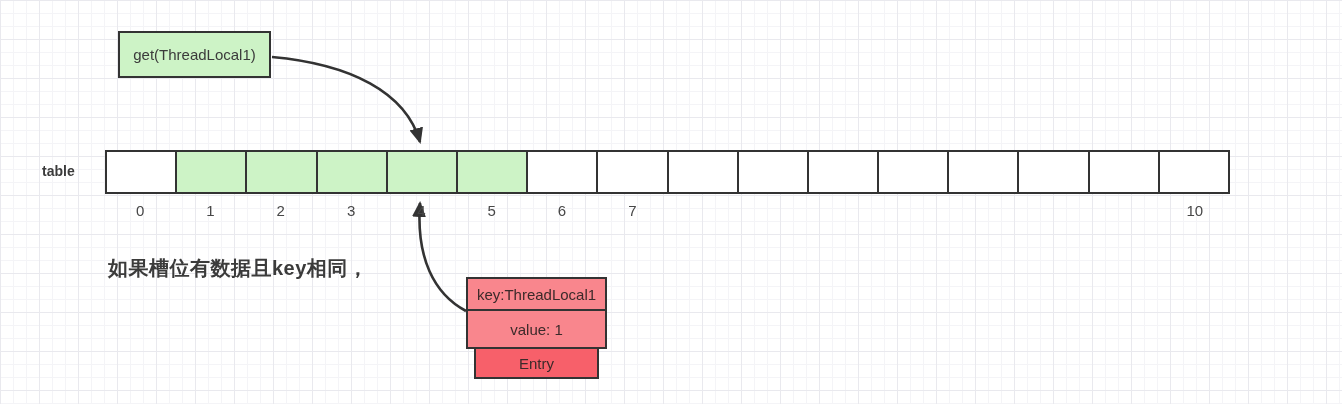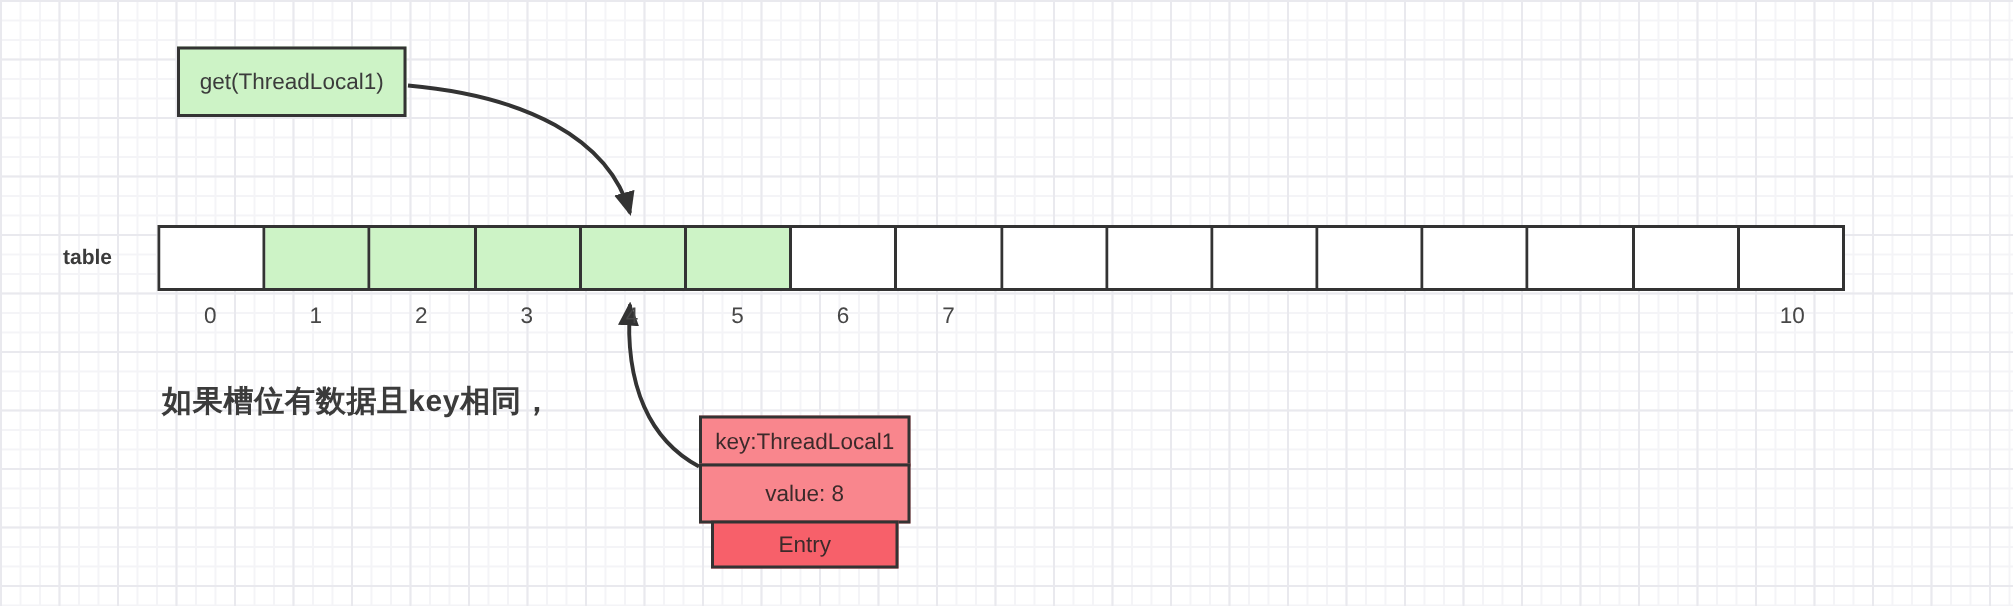--- a/index.html
+++ b/index.html
@@ -122,19 +122,19 @@
     </div>
 
   <div class="note">
     <div>如果槽位有数据且key相同，</div>
   </div>
 
   <div class="entry-box entry-key">
     <span>key:ThreadLocal1</span>
   </div>
   <div class="entry-box entry-value">
-    <span>value: 8</span>
+    <span>value: 1</span>
   </div>
   <div class="entry-box entry-tag">
     <span>Entry</span>
   </div>
 
 </div>
 
 </body></html>

